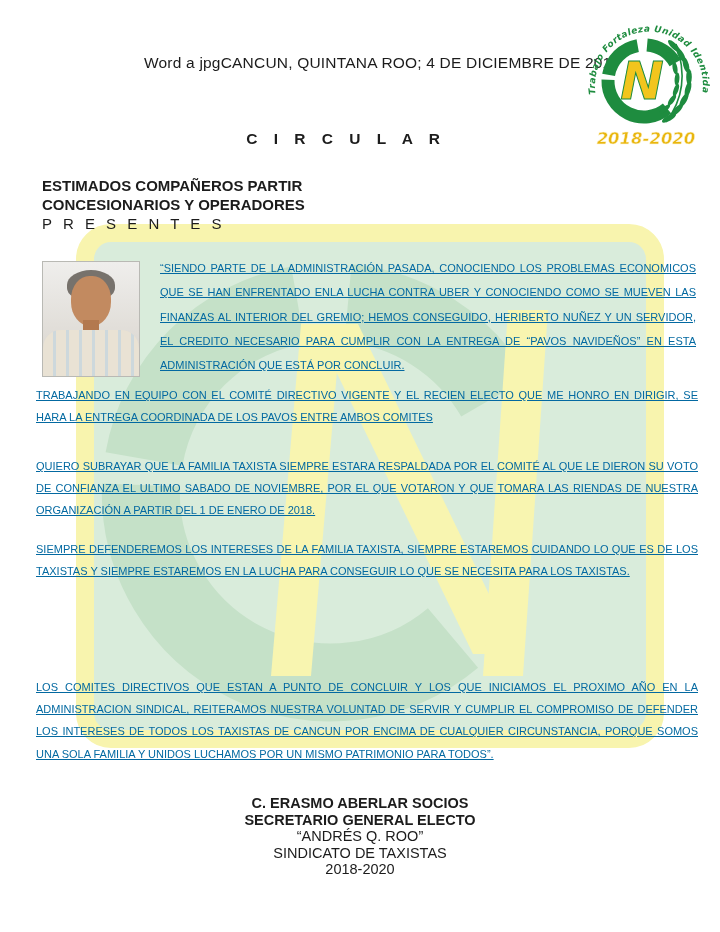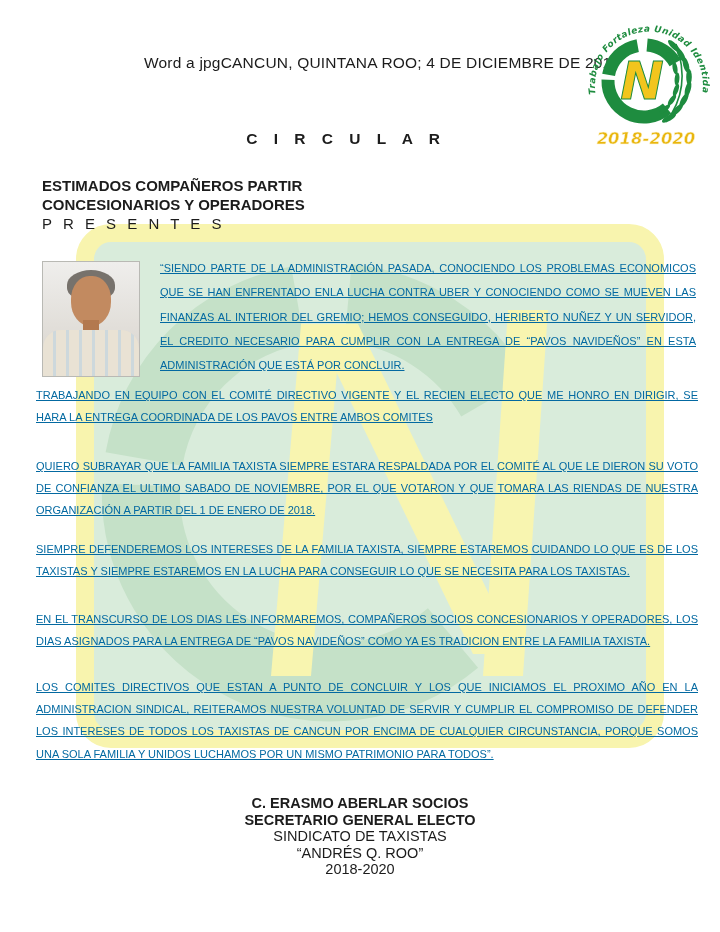--- a/index.html
+++ b/index.html
@@ -97,24 +97,23 @@
     <div class="hair"></div>
     <div class="face"></div>
     <div class="neck"></div>
     <div class="shirt"></div>
   </div>
 
   <div class="para p1">“SIENDO PARTE DE LA ADMINISTRACIÓN PASADA, CONOCIENDO LOS PROBLEMAS ECONOMICOS QUE SE HAN ENFRENTADO ENLA LUCHA CONTRA UBER Y CONOCIENDO COMO SE MUEVEN LAS FINANZAS AL INTERIOR DEL GREMIO; HEMOS CONSEGUIDO, HERIBERTO NUÑEZ Y UN SERVIDOR, EL CREDITO NECESARIO PARA CUMPLIR CON LA ENTREGA DE “PAVOS NAVIDEÑOS” EN ESTA ADMINISTRACIÓN QUE ESTÁ POR CONCLUIR.</div>
   <div class="para body-para" style="top:384px;">TRABAJANDO EN EQUIPO CON EL COMITÉ DIRECTIVO VIGENTE Y EL RECIEN ELECTO QUE ME HONRO EN DIRIGIR, SE HARA LA ENTREGA COORDINADA DE LOS PAVOS ENTRE AMBOS COMITES</div>
   <div class="para body-para" style="top:455px;">QUIERO SUBRAYAR QUE LA FAMILIA TAXISTA SIEMPRE ESTARA RESPALDADA POR EL COMITÉ AL QUE LE DIERON SU VOTO DE CONFIANZA EL ULTIMO SABADO DE NOVIEMBRE, POR EL QUE VOTARON Y QUE TOMARA LAS RIENDAS DE NUESTRA ORGANIZACIÓN A PARTIR DEL 1 DE ENERO DE 2018.</div>
   <div class="para body-para" style="top:538px;">SIEMPRE DEFENDEREMOS LOS INTERESES DE LA FAMILIA TAXISTA, SIEMPRE ESTAREMOS CUIDANDO LO QUE ES DE LOS TAXISTAS Y SIEMPRE ESTAREMOS EN LA LUCHA PARA CONSEGUIR LO QUE SE NECESITA PARA LOS TAXISTAS.</div>
-  <div class="para body-para" style="top:608px;">EN EL TRANSCURSO DE LOS DIAS LES INFORMAREMOS, COMPAÑEROS SOCIOS CONCESIONARIOS Y OPERADORES, LOS DIAS ASIGNADOS PARA LA ENTREGA DE “PAVOS NAVIDEÑOS” COMO YA ES TRADICION ENTRE LA FAMILIA TAXISTA.</div>
   <div class="para body-para" style="top:676px;">LOS COMITES DIRECTIVOS QUE ESTAN A PUNTO DE CONCLUIR Y LOS QUE INICIAMOS EL PROXIMO AÑO EN LA ADMINISTRACION SINDICAL, REITERAMOS NUESTRA VOLUNTAD DE SERVIR Y CUMPLIR EL COMPROMISO DE DEFENDER LOS INTERESES DE TODOS LOS TAXISTAS DE CANCUN POR ENCIMA DE CUALQUIER CIRCUNSTANCIA, PORQUE SOMOS UNA SOLA FAMILIA Y UNIDOS LUCHAMOS POR UN MISMO PATRIMONIO PARA TODOS”.</div>
 
   <div class="abs sig">
     <div class="b">C. ERASMO ABERLAR SOCIOS</div>
     <div class="b">SECRETARIO GENERAL ELECTO</div>
+    <div>“ANDRÉS Q. ROO”</div>
     <div>SINDICATO DE TAXISTAS</div>
-    <div>“ANDRÉS Q. ROO”</div>
     <div>2018-2020</div>
   </div>
 
 </div>
 
 </body></html>

